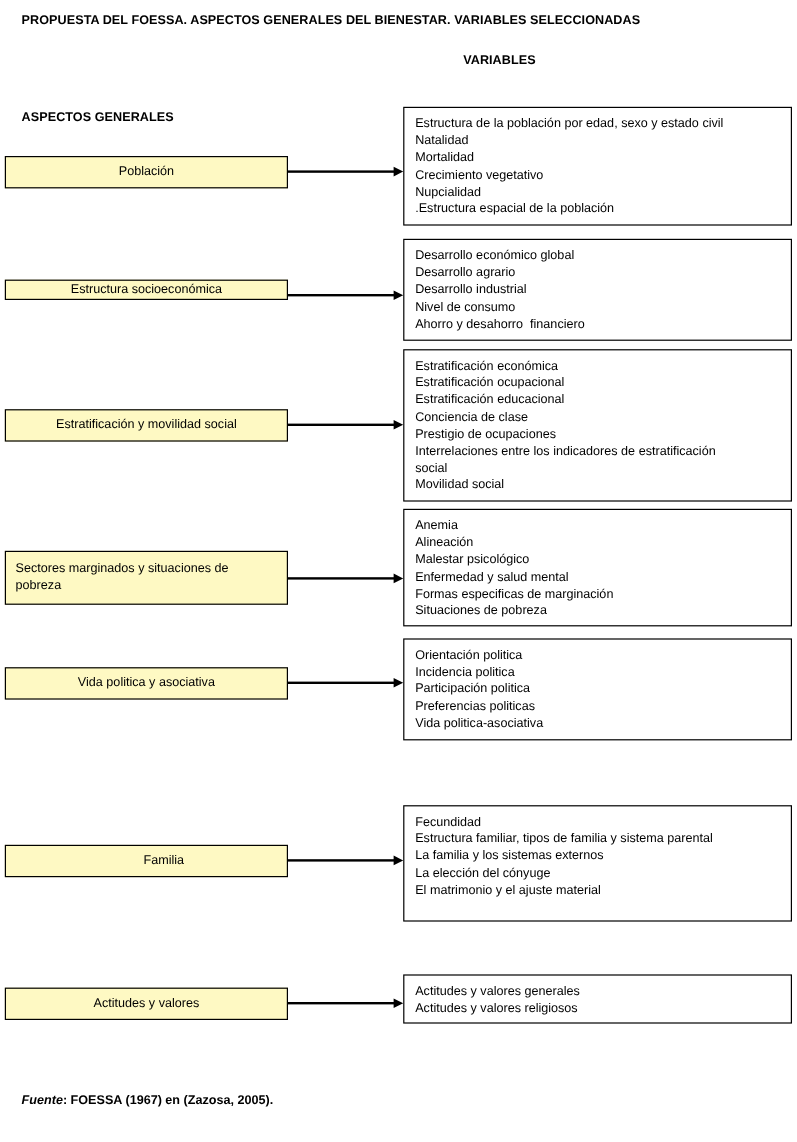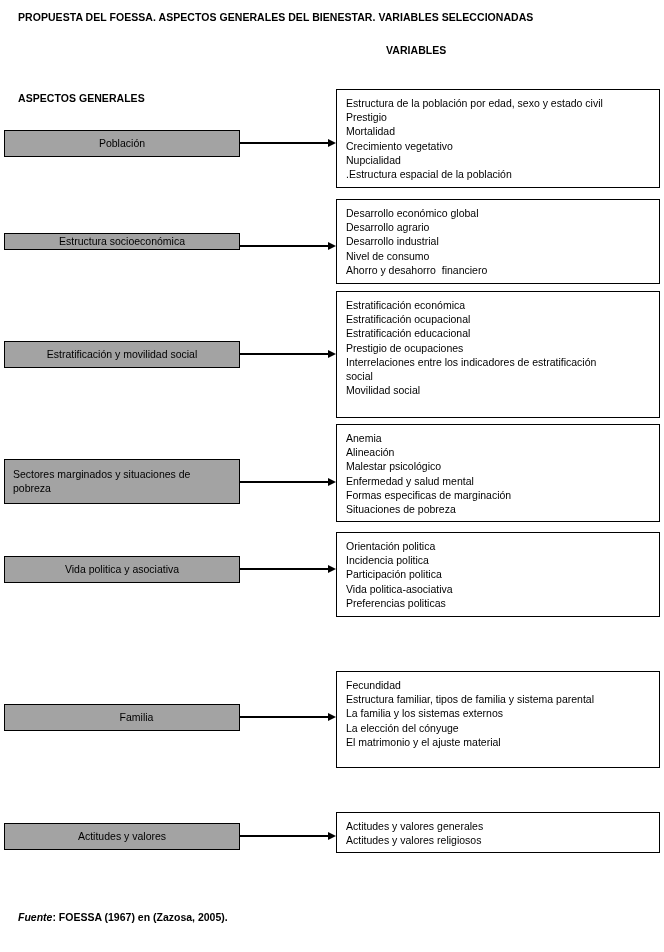--- a/index.html
+++ b/index.html
@@ -47,21 +47,21 @@
     position: absolute;
     left: 0;
     width: 664px;
   }
   .aspect-box {
     position: absolute;
     left: 4px;
     width: 236px;
     box-sizing: border-box;
     border: 1.4px solid #000;
-    background: #a3a3a3;
+    background: #fef9c3;
     font-size: 10.5px;
     line-height: 13.5px;
     padding: 4px 8px;
     display: flex;
     align-items: center;
   }
   .aspect-box.center { justify-content: center; text-align: center; }
   .aspect-box.leftal { justify-content: flex-start; text-align: left; }
   .aspect-label { display: block; }
 
@@ -125,21 +125,21 @@
       <div class="row" style="top: 0px;">
         <div class="aspect-box center" style="top: 130px; height: 27px;">
           <span class="aspect-label">Población</span>
         </div>
         <div class="connector" style="left: 240px; width: 96px; top: 138.5px;">
           <div class="shaft" style="width: 89px;"></div>
           <div class="head" style="left: 88px;"></div>
         </div>
         <div class="var-box" style="top: 89px; height: 99px;">
           <div class="var-line">Estructura de la población por edad, sexo y estado civil</div>
-          <div class="var-line">Prestigio</div>
+          <div class="var-line">Natalidad</div>
           <div class="var-line">Mortalidad</div>
           <div class="var-line">Crecimiento vegetativo</div>
           <div class="var-line">Nupcialidad</div>
           <div class="var-line">.Estructura espacial de la población</div>
         </div>
       </div>
       <div class="row" style="top: 0px;">
         <div class="aspect-box center" style="top: 233px; height: 17px;">
           <span class="aspect-label">Estructura socioeconómica</span>
         </div>
@@ -160,20 +160,21 @@
           <span class="aspect-label">Estratificación y movilidad social</span>
         </div>
         <div class="connector" style="left: 240px; width: 96px; top: 349.5px;">
           <div class="shaft" style="width: 89px;"></div>
           <div class="head" style="left: 88px;"></div>
         </div>
         <div class="var-box" style="top: 291px; height: 127px;">
           <div class="var-line">Estratificación económica</div>
           <div class="var-line">Estratificación ocupacional</div>
           <div class="var-line">Estratificación educacional</div>
+          <div class="var-line">Conciencia de clase</div>
           <div class="var-line">Prestigio de ocupaciones</div>
           <div class="var-line">Interrelaciones entre los indicadores de estratificación</div>
           <div class="var-line">social</div>
           <div class="var-line">Movilidad social</div>
         </div>
       </div>
       <div class="row" style="top: 0px;">
         <div class="aspect-box leftal" style="top: 459px; height: 45px;">
           <span class="aspect-label">Sectores marginados y situaciones de pobreza</span>
         </div>
@@ -195,22 +196,22 @@
           <span class="aspect-label">Vida politica y asociativa</span>
         </div>
         <div class="connector" style="left: 240px; width: 96px; top: 564.5px;">
           <div class="shaft" style="width: 89px;"></div>
           <div class="head" style="left: 88px;"></div>
         </div>
         <div class="var-box" style="top: 532px; height: 85px;">
           <div class="var-line">Orientación politica</div>
           <div class="var-line">Incidencia politica</div>
           <div class="var-line">Participación politica</div>
+          <div class="var-line">Preferencias politicas</div>
           <div class="var-line">Vida politica-asociativa</div>
-          <div class="var-line">Preferencias politicas</div>
         </div>
       </div>
       <div class="row" style="top: 0px;">
         <div class="aspect-box center" style="top: 704px; height: 27px; padding-left: 37px;">
           <span class="aspect-label">Familia</span>
         </div>
         <div class="connector" style="left: 240px; width: 96px; top: 712.5px;">
           <div class="shaft" style="width: 89px;"></div>
           <div class="head" style="left: 88px;"></div>
         </div>

